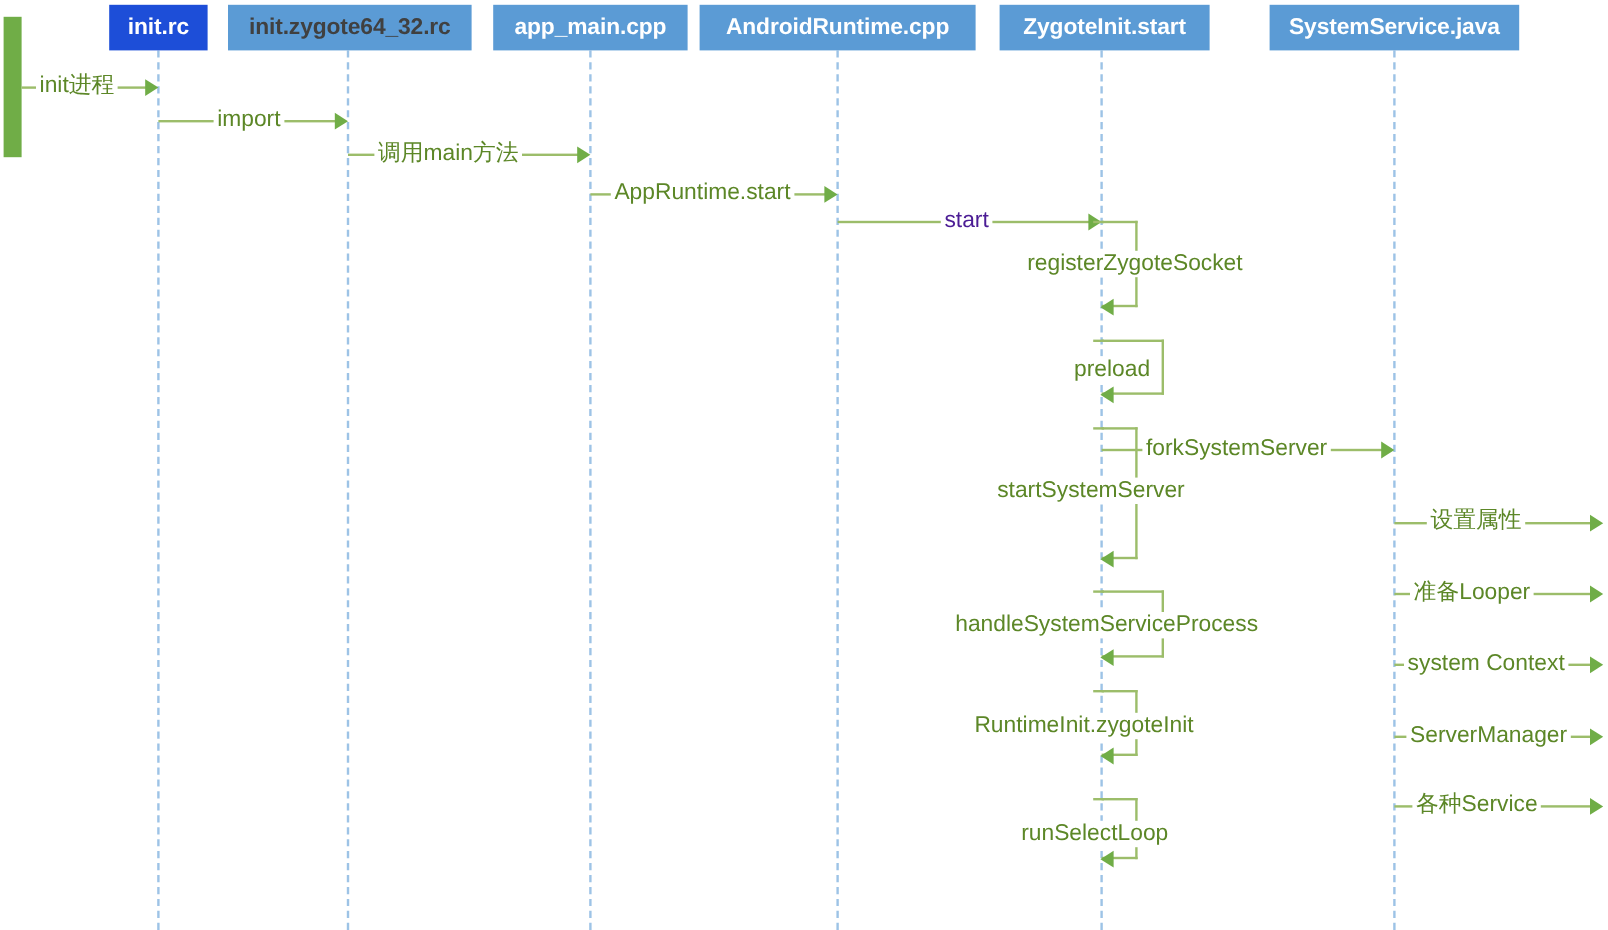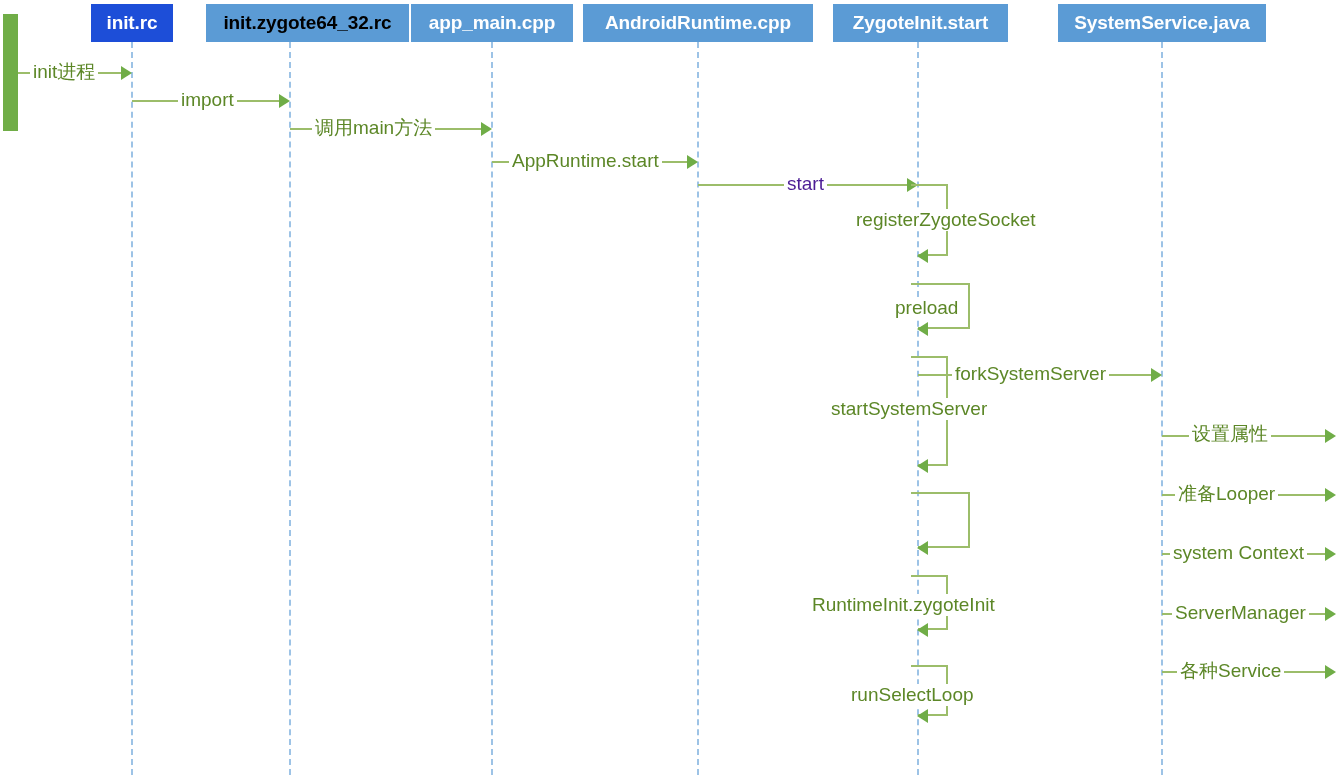--- a/index.html
+++ b/index.html
@@ -94,21 +94,21 @@
 <div id="canvas">
     <div class="lifeline" style="left: 131px; top: 42px; height: 733px; border-left-color: rgb(157, 195, 230);"></div>
     <div class="lifeline" style="left: 289px; top: 42px; height: 733px; border-left-color: rgb(157, 195, 230);"></div>
     <div class="lifeline" style="left: 491px; top: 42px; height: 733px; border-left-color: rgb(157, 195, 230);"></div>
     <div class="lifeline" style="left: 697px; top: 42px; height: 733px; border-left-color: rgb(157, 195, 230);"></div>
     <div class="lifeline" style="left: 917px; top: 42px; height: 733px; border-left-color: rgb(157, 195, 230);"></div>
     <div class="lifeline" style="left: 1161px; top: 42px; height: 733px; border-left-color: rgb(157, 195, 230);"></div>
     <div class="participant" style="left: 91px; width: 82px; background: #1d4ed8; color: rgb(255, 255, 255);">
       <span>init.rc</span>
     </div>
-    <div class="participant" style="left: 190px; width: 203px; background: rgb(91, 155, 213); color: #000000; margin-left: 16px;">
+    <div class="participant" style="left: 190px; width: 203px; background: rgb(91, 155, 213); color: #404040;">
       <span>init.zygote64_32.rc</span>
     </div>
     <div class="participant" style="left: 411px; width: 162px; background: rgb(91, 155, 213); color: rgb(255, 255, 255);">
       <span>app_main.cpp</span>
     </div>
     <div class="participant" style="left: 583px; width: 230px; background: rgb(91, 155, 213); color: rgb(255, 255, 255);">
       <span>AndroidRuntime.cpp</span>
     </div>
     <div class="participant" style="left: 833px; width: 175px; background: rgb(91, 155, 213); color: rgb(255, 255, 255);">
       <span>ZygoteInit.start</span>
@@ -158,20 +158,21 @@
     <div class="tick" style="left: 911px; top: 283px; width: 9px; border-top-color: rgb(156, 189, 106);"></div>
     <div class="msg-head-left" style="left: 917px; top: 322px; border-right-color: rgb(112, 173, 71);"></div>
     <div class="msg-label" style="left: 892px; top: 297px; color: rgb(92, 135, 39);">preload</div>
     <div class="selfloop" style="left: 918px; top: 356px; width: 30px; height: 110px; border-color: rgb(156, 189, 106); border-left-style: none;"></div>
     <div class="tick" style="left: 911px; top: 356px; width: 9px; border-top-color: rgb(156, 189, 106);"></div>
     <div class="msg-head-left" style="left: 917px; top: 459px; border-right-color: rgb(112, 173, 71);"></div>
     <div class="msg-label" style="left: 828px; top: 398px; color: rgb(92, 135, 39);">startSystemServer</div>
     <div class="selfloop" style="left: 918px; top: 492px; width: 52px; height: 56px; border-color: rgb(156, 189, 106); border-left-style: none;"></div>
     <div class="tick" style="left: 911px; top: 492px; width: 9px; border-top-color: rgb(156, 189, 106);"></div>
     <div class="msg-head-left" style="left: 917px; top: 541px; border-right-color: rgb(112, 173, 71);"></div>
+    <div class="msg-label" style="left: 793px; top: 510px; color: rgb(92, 135, 39);">handleSystemServiceProcess</div>
     <div class="selfloop" style="left: 918px; top: 575px; width: 30px; height: 55px; border-color: rgb(156, 189, 106); border-left-style: none;"></div>
     <div class="tick" style="left: 911px; top: 575px; width: 9px; border-top-color: rgb(156, 189, 106);"></div>
     <div class="msg-head-left" style="left: 917px; top: 623px; border-right-color: rgb(112, 173, 71);"></div>
     <div class="msg-label" style="left: 809px; top: 594px; color: rgb(92, 135, 39);">RuntimeInit.zygoteInit</div>
     <div class="selfloop" style="left: 918px; top: 665px; width: 30px; height: 51px; border-color: rgb(156, 189, 106); border-left-style: none;"></div>
     <div class="tick" style="left: 911px; top: 665px; width: 9px; border-top-color: rgb(156, 189, 106);"></div>
     <div class="msg-head-left" style="left: 917px; top: 709px; border-right-color: rgb(112, 173, 71);"></div>
     <div class="msg-label" style="left: 848px; top: 684px; color: rgb(92, 135, 39);">runSelectLoop</div>
   </div>
 

